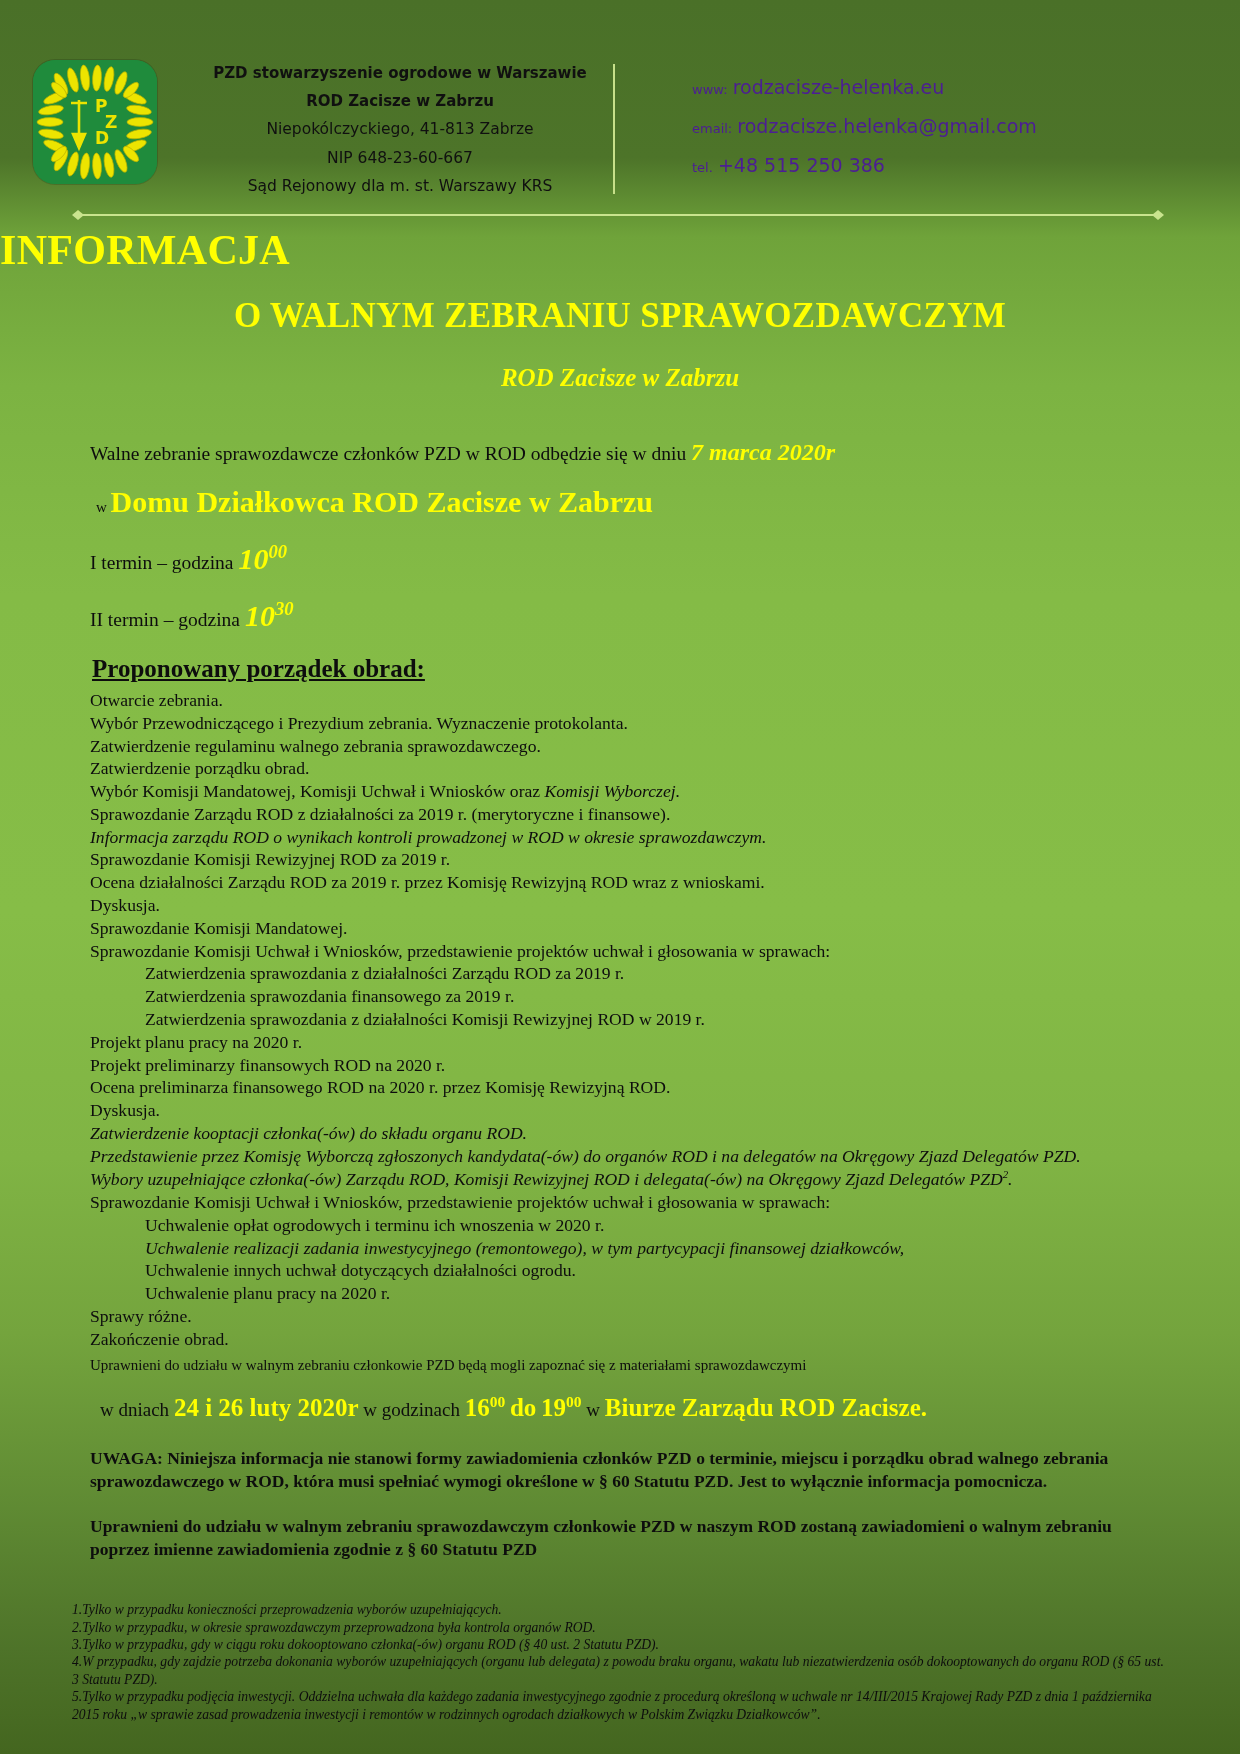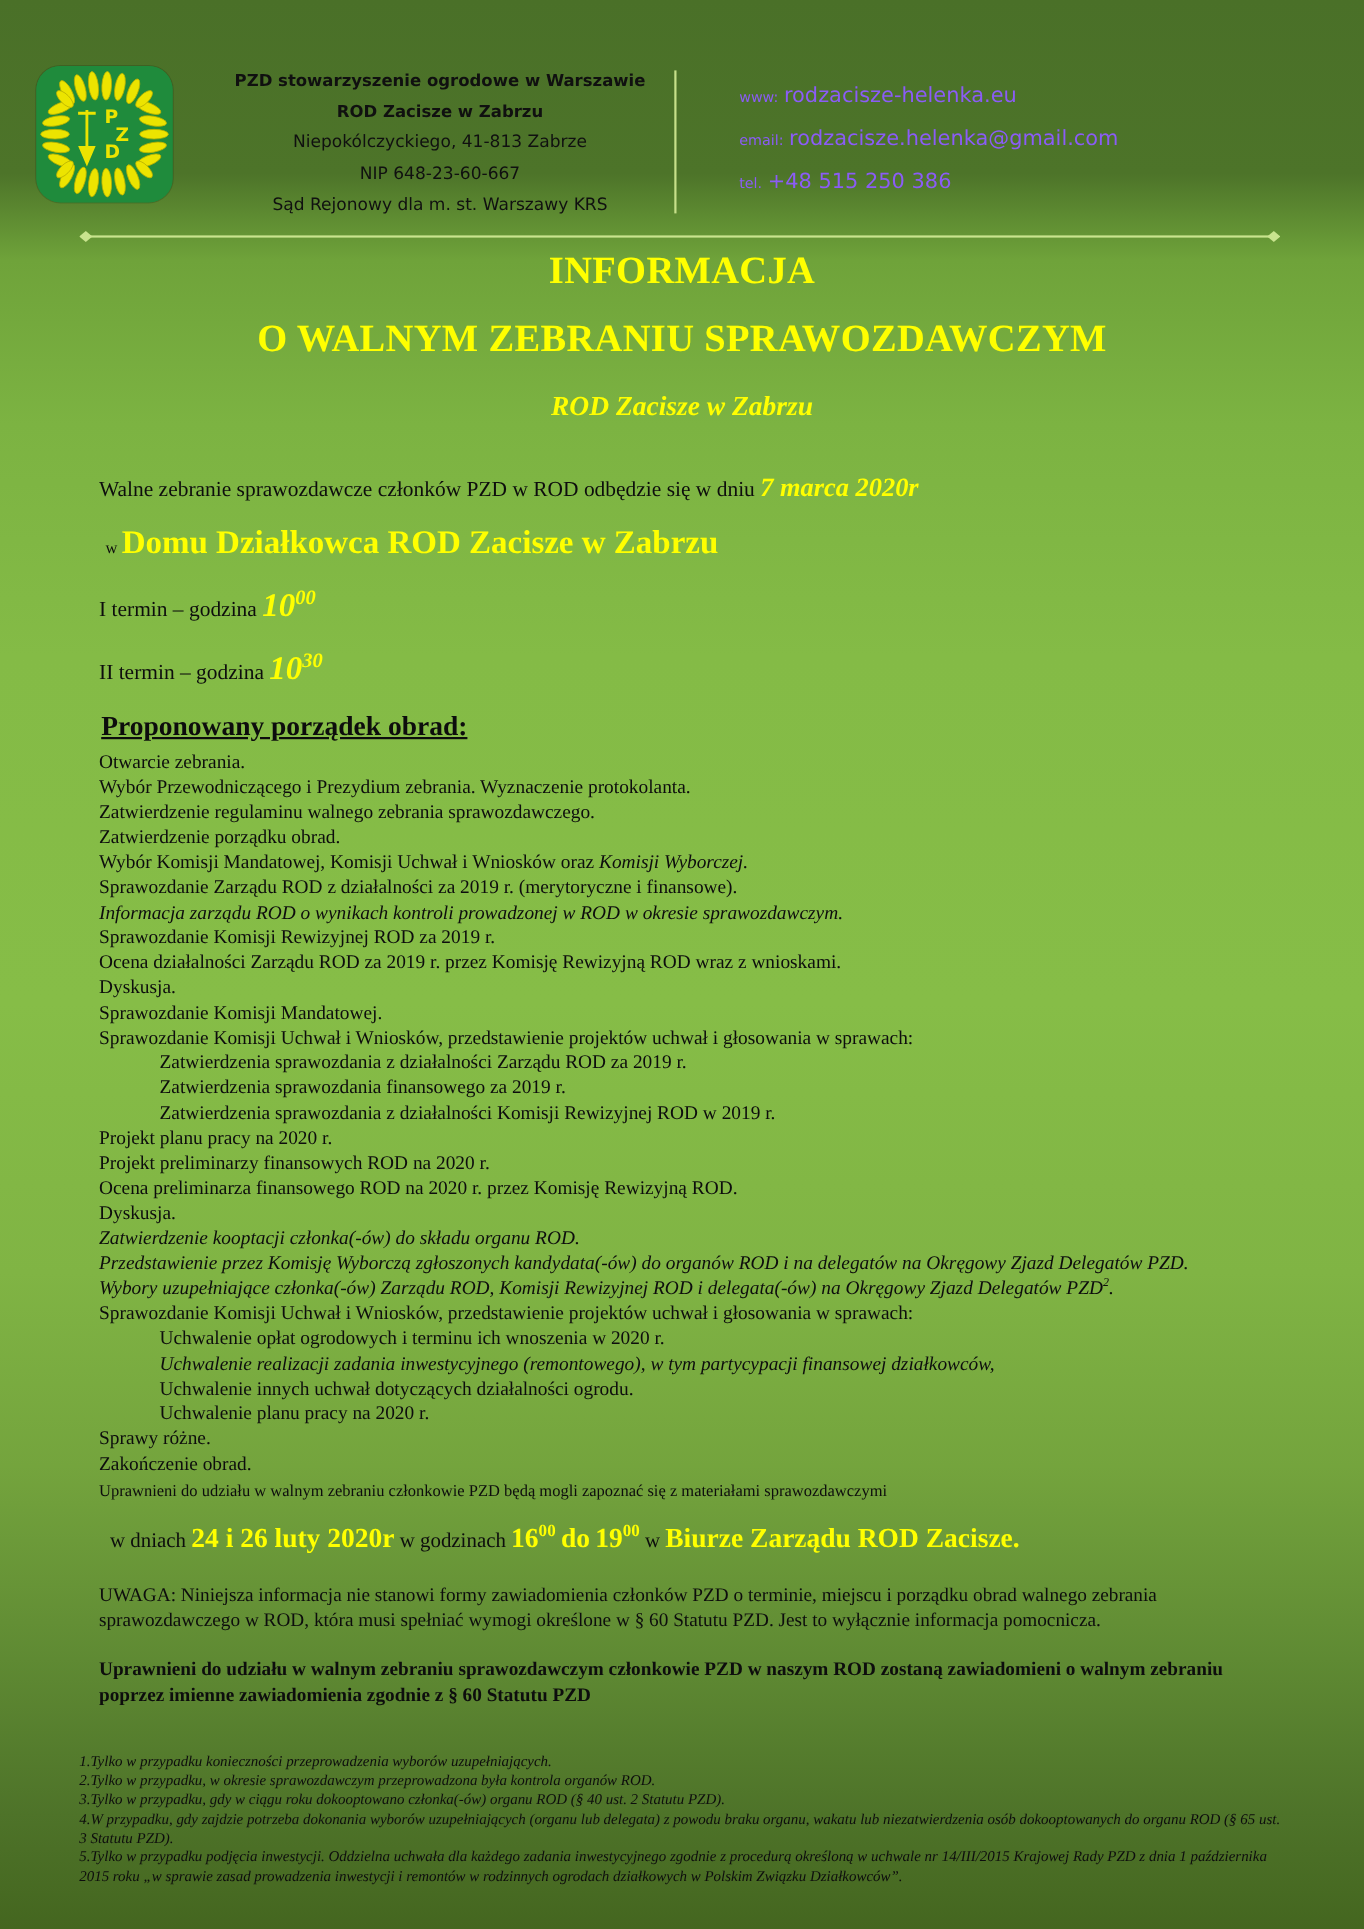--- a/index.html
+++ b/index.html
@@ -43,40 +43,40 @@
   }
   .org-block .l { display:block; margin-bottom:13px; white-space:nowrap; }
   .org-block .b { font-weight:bold; font-size:15px; }
 
   .vdiv {
     position:absolute; left:613px; top:64px;
     width:2px; height:130px; background:#c7e08a;
   }
 
   .contact {
-    margin-left:62px; padding-top:22px;
+    margin-left:82px; padding-top:22px;
     font-family:"DejaVu Sans", sans-serif;
-    color:#8b5cf6;
+    color:#4c1d95;
   }
   .contact .row { margin-bottom:17px; white-space:nowrap; }
   .contact .lbl { font-size:13px; }
   .contact .val { font-size:19px; }
 
   
   .divider { position:absolute; left:72px; top:210px; width:1092px; height:10px; }
   .divider .bar { position:absolute; left:10px; right:10px; top:4px; height:2px; background:#c9e48e; }
   .divider .dia { position:absolute; top:0px; width:12px; height:10px; background:#c9e48e;
       clip-path:polygon(0% 50%, 50% 0%, 100% 50%, 50% 100%); }
   .divider .dia.l { left:0; }
   .divider .dia.r { right:0; }
 
   
   .title1 {
-    text-align:center; color:#ffff00; font-weight:bold;
-    font-size:35px; margin-top:22px; letter-spacing:.3px;
+    text-align:left; color:#ffff00; font-weight:bold;
+    font-size:42px; margin-top:22px; letter-spacing:.3px;
   }
   .title2 {
     text-align:center; color:#ffff00; font-weight:bold;
     font-size:35px; margin-top:22px; letter-spacing:.3px;
   }
   .title3 {
     text-align:center; color:#ffff00; font-weight:bold; font-style:italic;
     font-size:25px; margin-top:28px;
   }
 
@@ -103,21 +103,21 @@
   .agenda .itl { font-style:italic; }
   .agenda sup { font-size:.62em; }
 
   
   .avail { padding-left:90px; margin-top:6px; font-size:15px; }
   .dates { padding-left:100px; margin-top:19px; font-size:19px; }
   .dates .y { color:#ffff00; font-weight:bold; font-size:25px;text-align:right; }
   .dates .y sup { font-size:.62em; }
 
   .uwaga { padding-left:90px; padding-right:72px; margin-top:25px;
-           font-size:17.5px; font-weight:normal; line-height:1.32; }
+           font-size:17.5px; font-weight:bold; line-height:1.32; }
   .uwaga2 { padding-left:90px; padding-right:72px; margin-top:22px;
            font-size:17.5px; font-weight:bold; line-height:1.32; }
 
   
   .fn { padding-left:72px; padding-right:70px; margin-top:40px;
         font-size:13.6px; font-style:italic; line-height:1.28; }
   .fn .ln { margin-bottom:0px; }
 </style>
 </head>
 <body>

